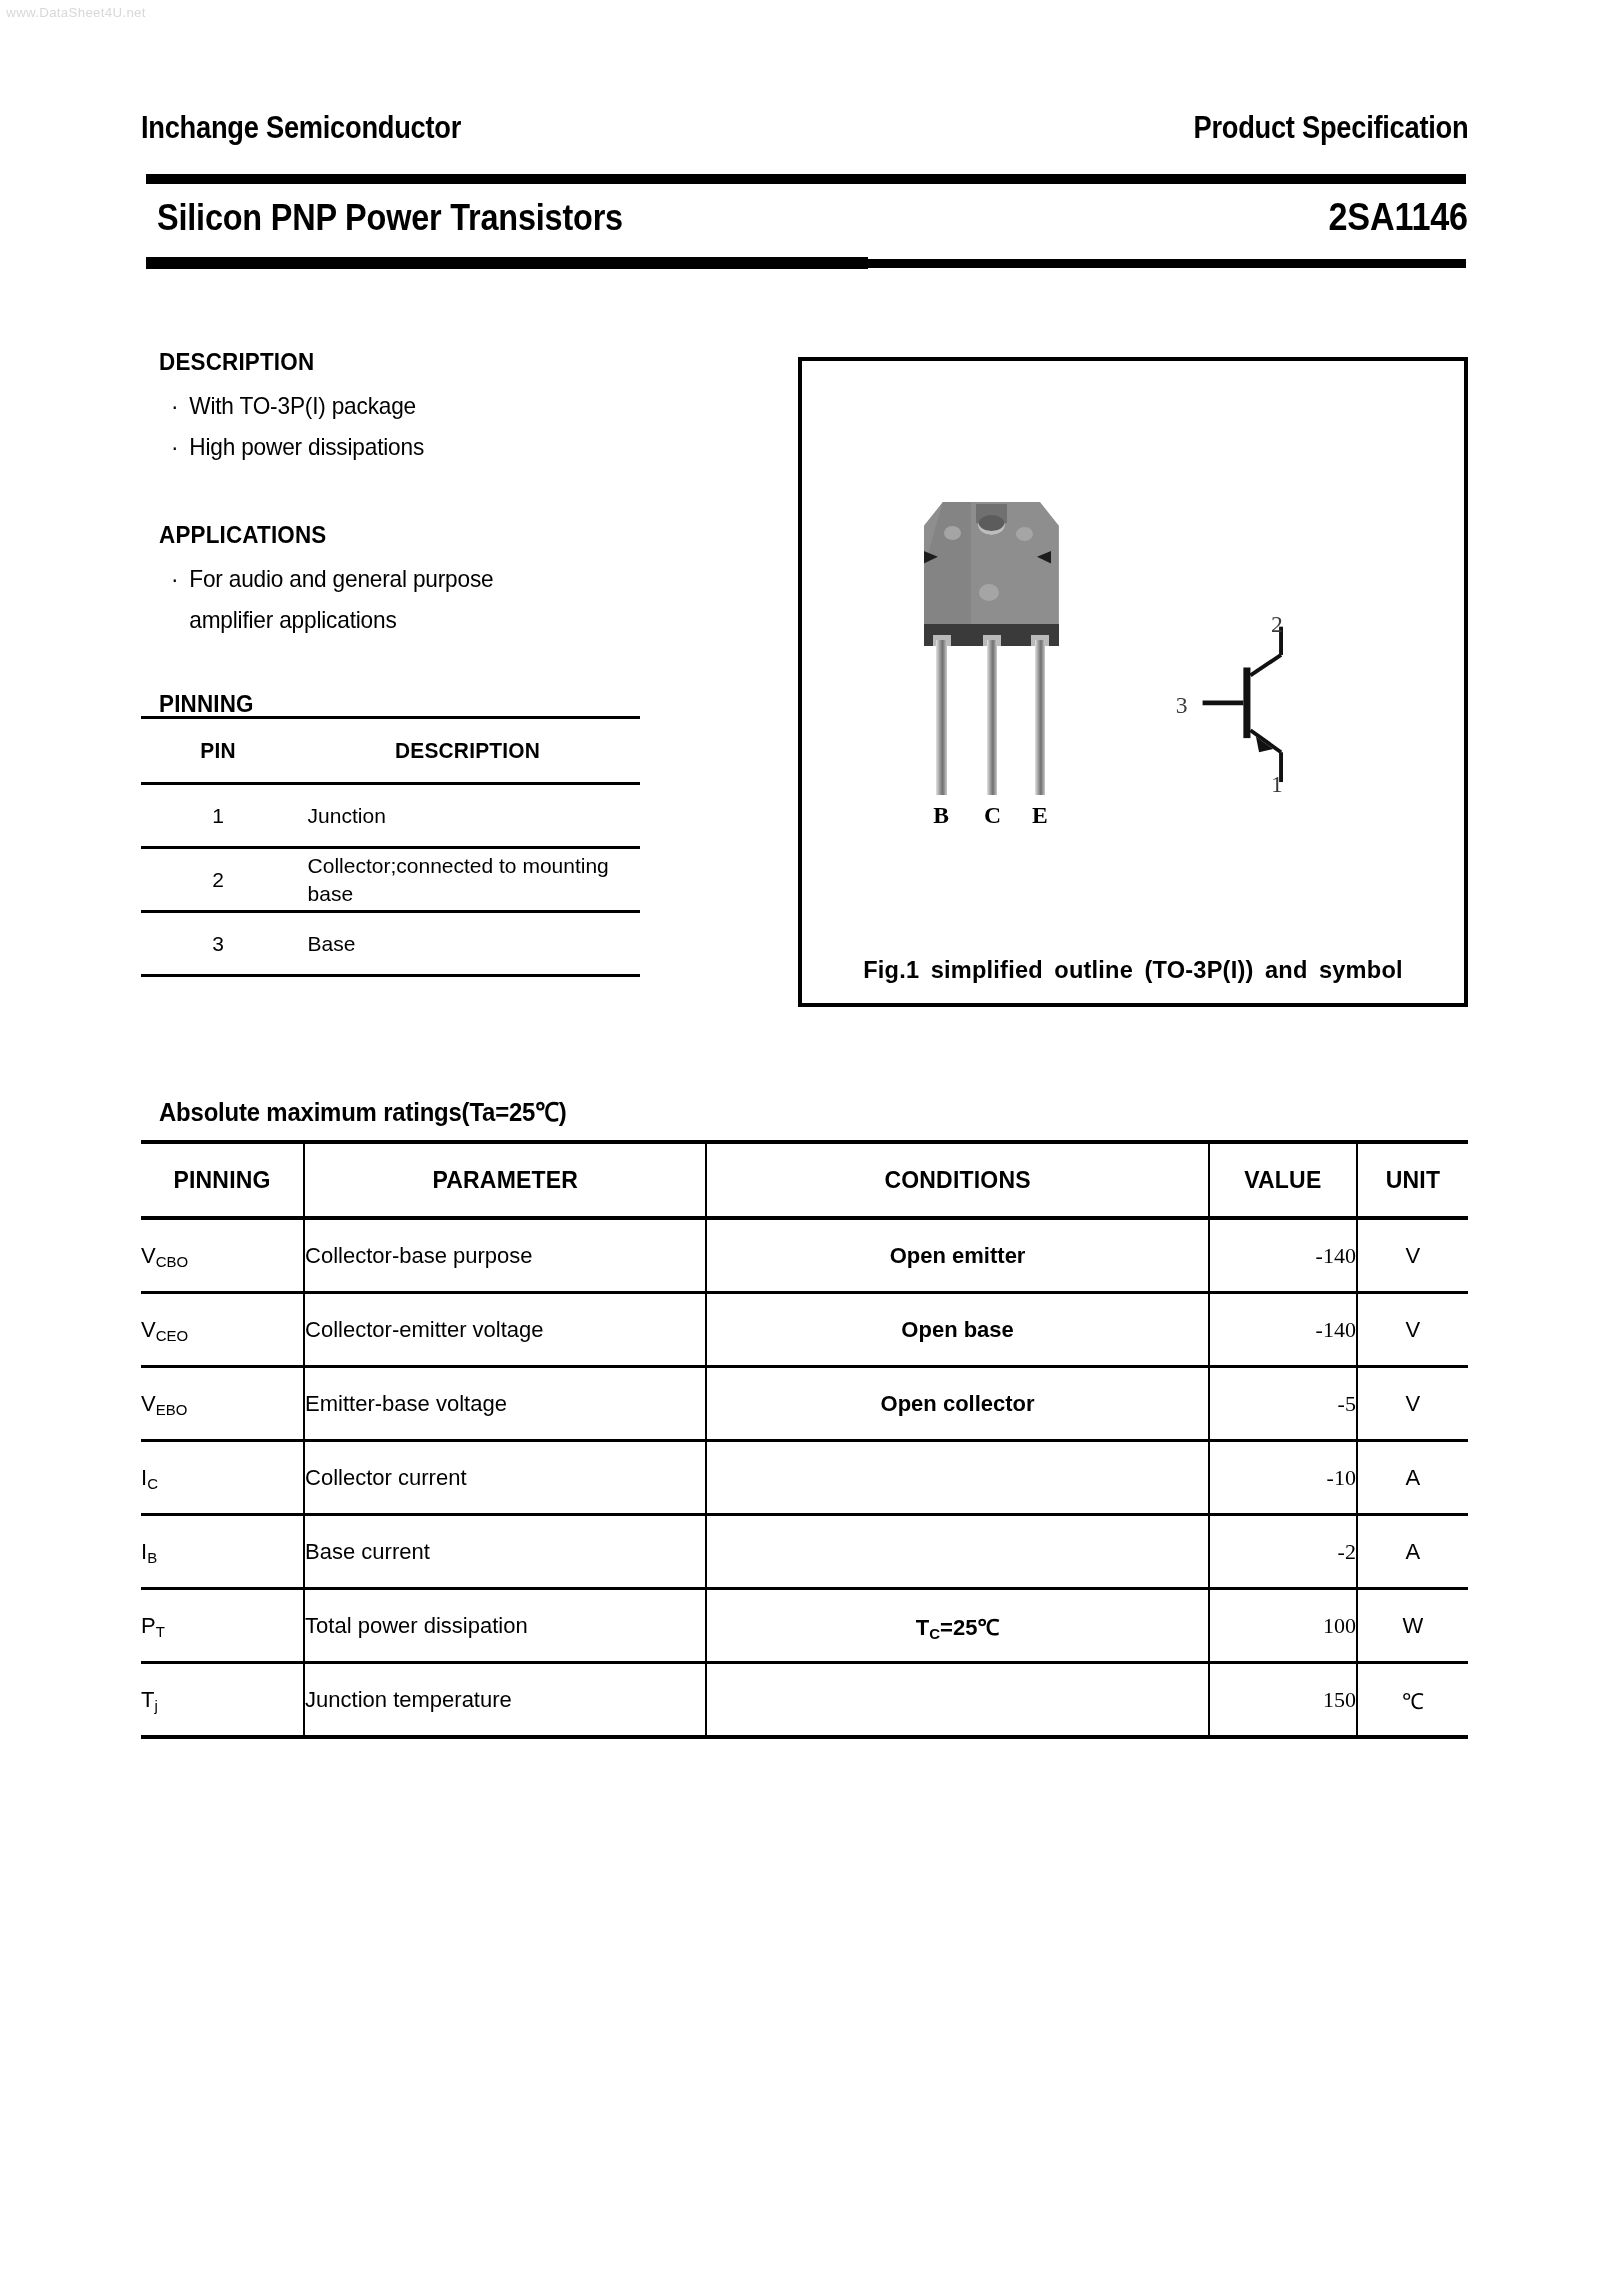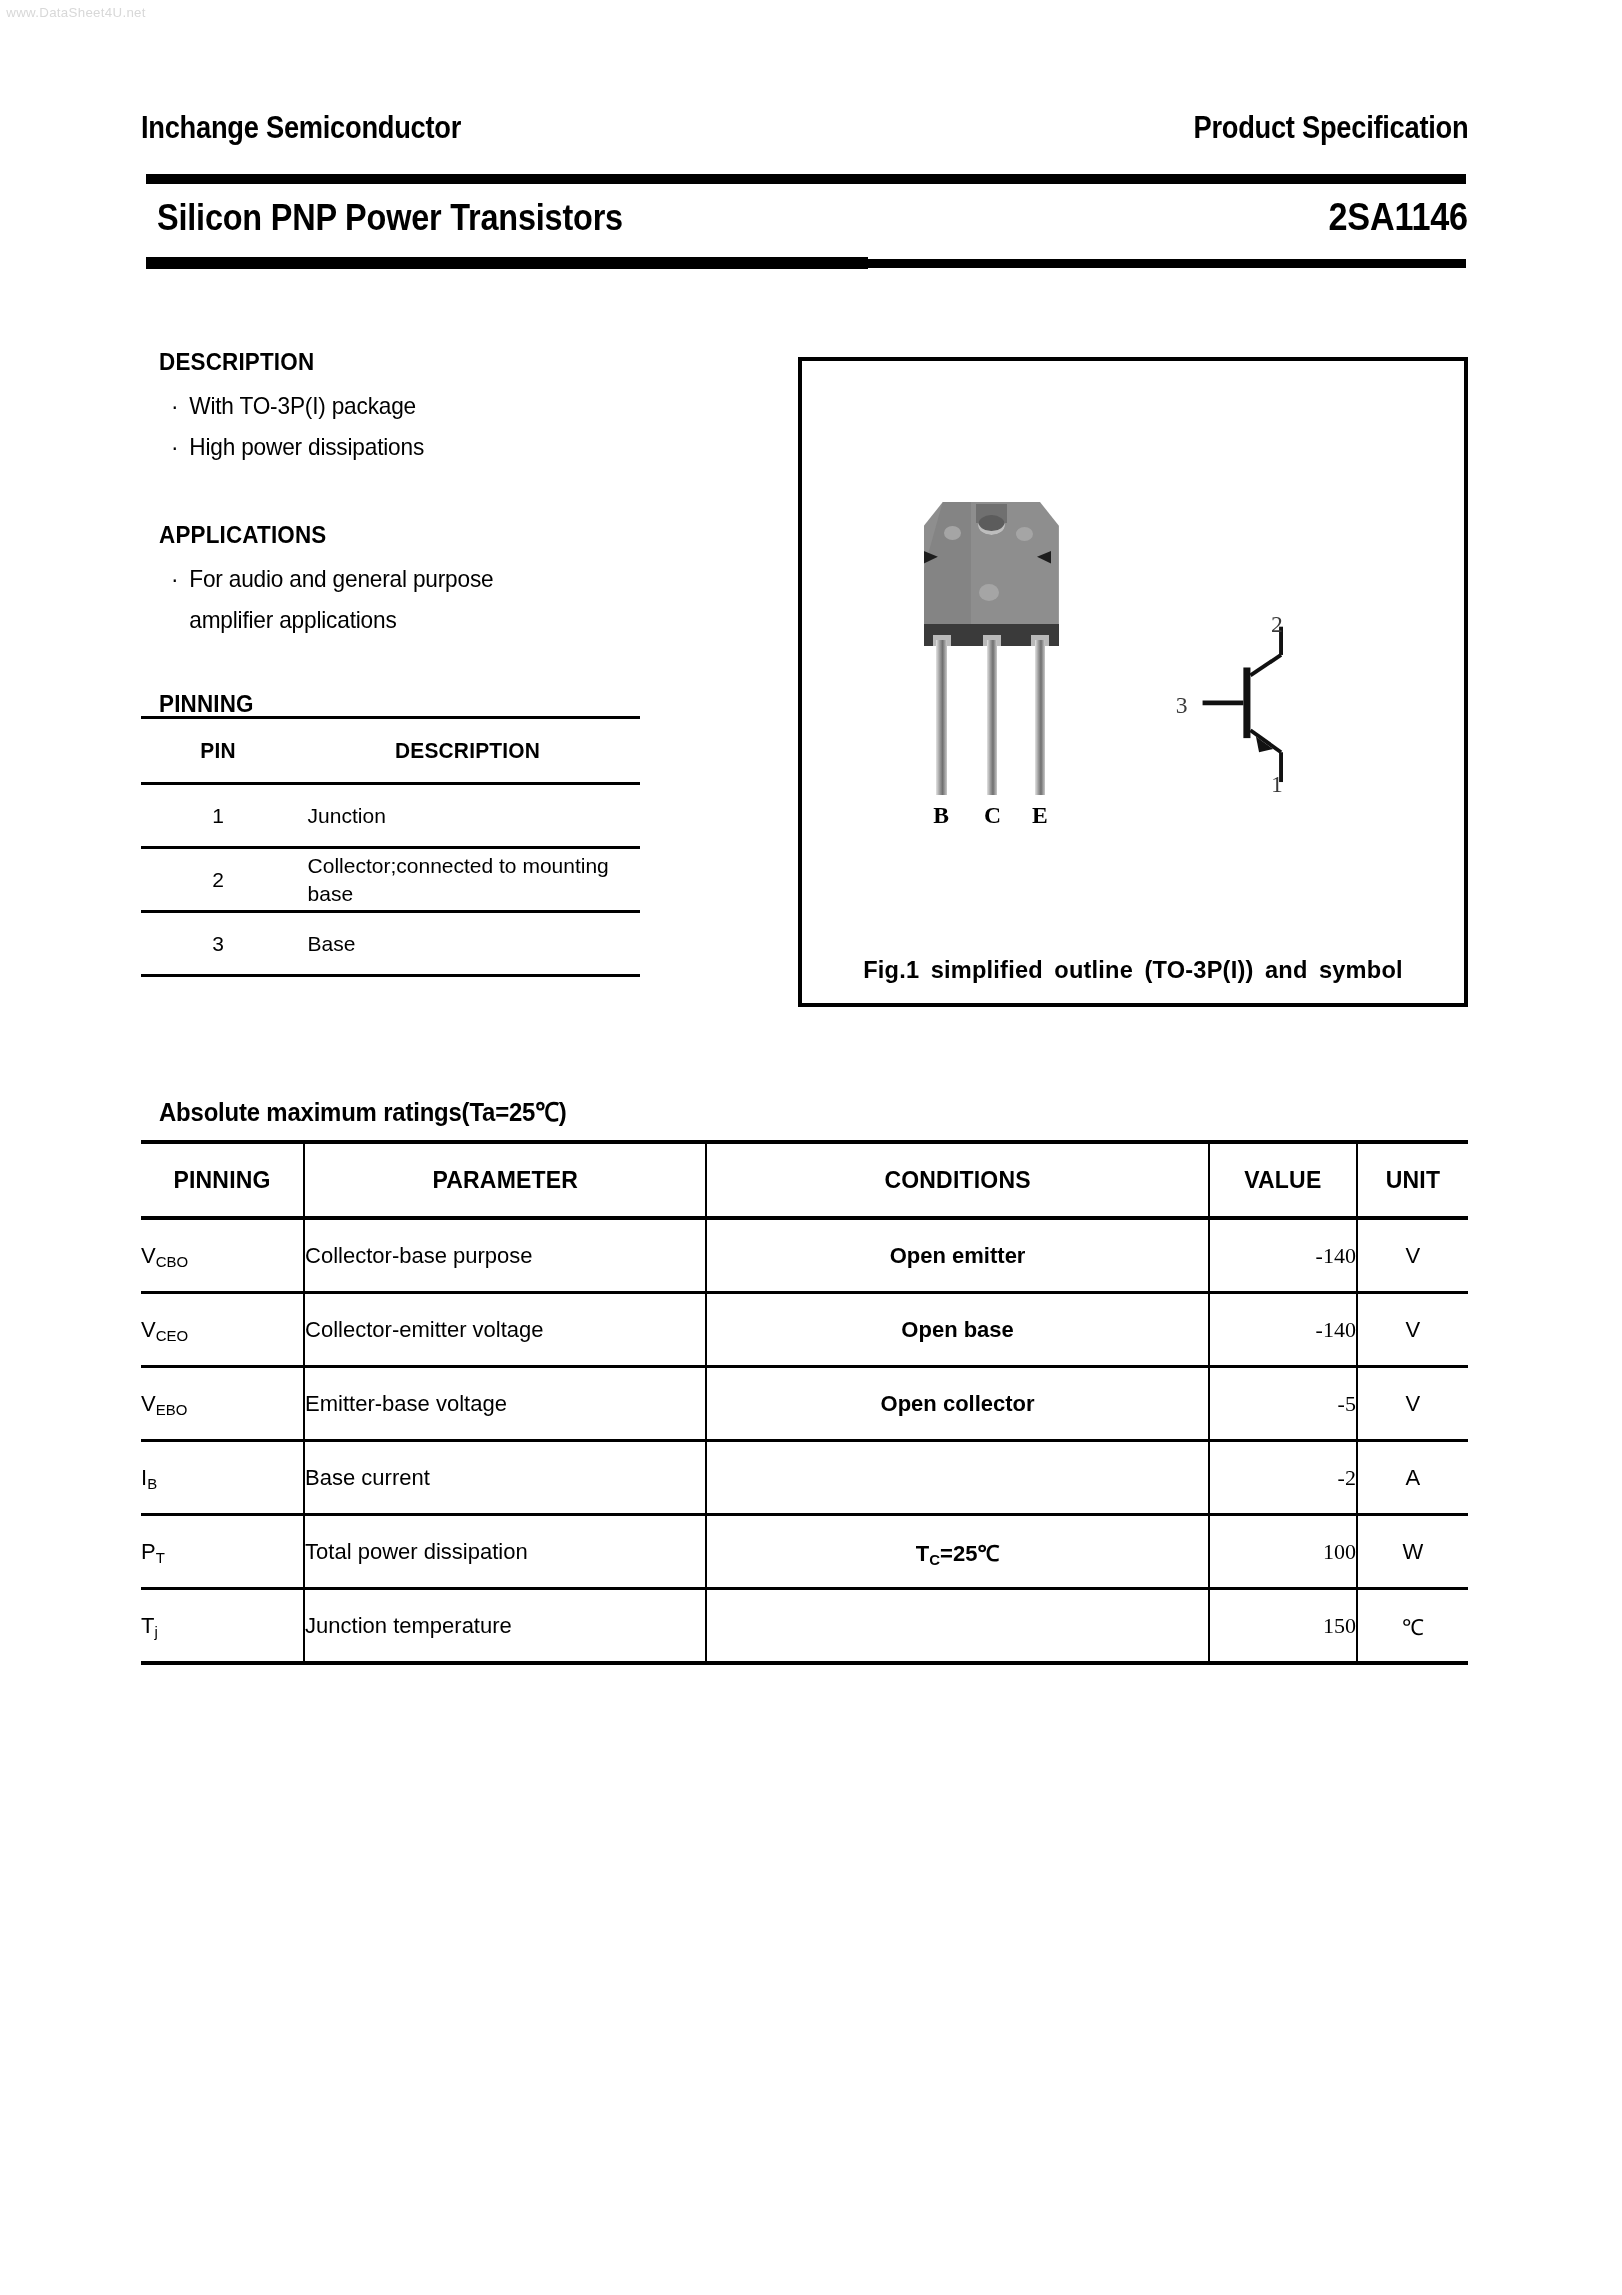--- a/index.html
+++ b/index.html
@@ -547,20 +547,27 @@
             <td class="col-unit">V</td>
           </tr>
           <tr>
             <td class="col-sym">V<sub>EBO</sub></td>
             <td class="col-par">Emitter-base voltage</td>
             <td class="col-cond">Open collector</td>
             <td class="col-val">-5</td>
             <td class="col-unit">V</td>
           </tr>
           <tr>
+            <td class="col-sym">I<sub>C</sub></td>
+            <td class="col-par">Collector current</td>
+            <td class="col-cond"></td>
+            <td class="col-val">-10</td>
+            <td class="col-unit">A</td>
+          </tr>
+          <tr>
             <td class="col-sym">I<sub>B</sub></td>
             <td class="col-par">Base current</td>
             <td class="col-cond"></td>
             <td class="col-val">-2</td>
             <td class="col-unit">A</td>
           </tr>
           <tr>
             <td class="col-sym">P<sub>T</sub></td>
             <td class="col-par">Total power dissipation</td>
             <td class="col-cond">T<sub>C</sub>=25℃</td>

